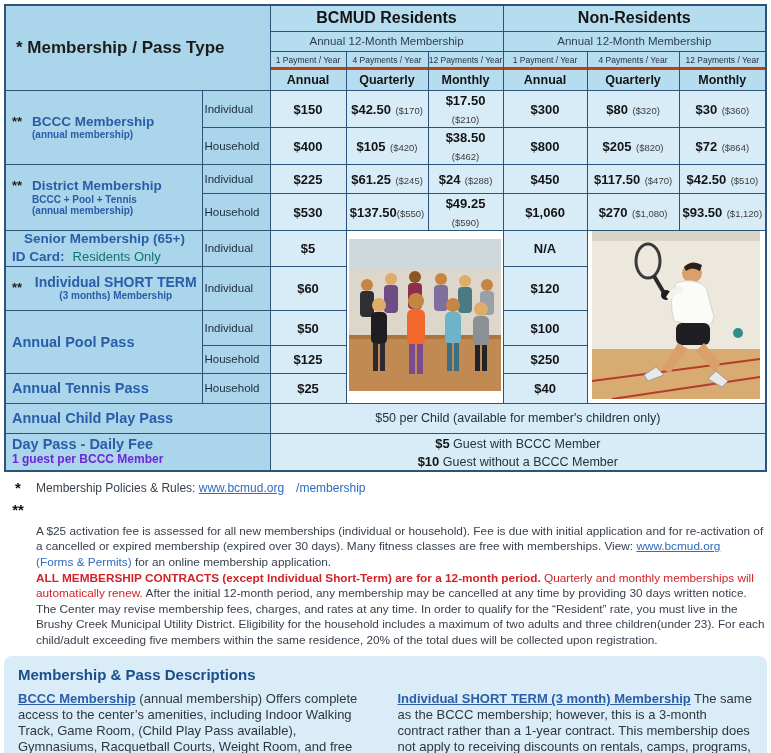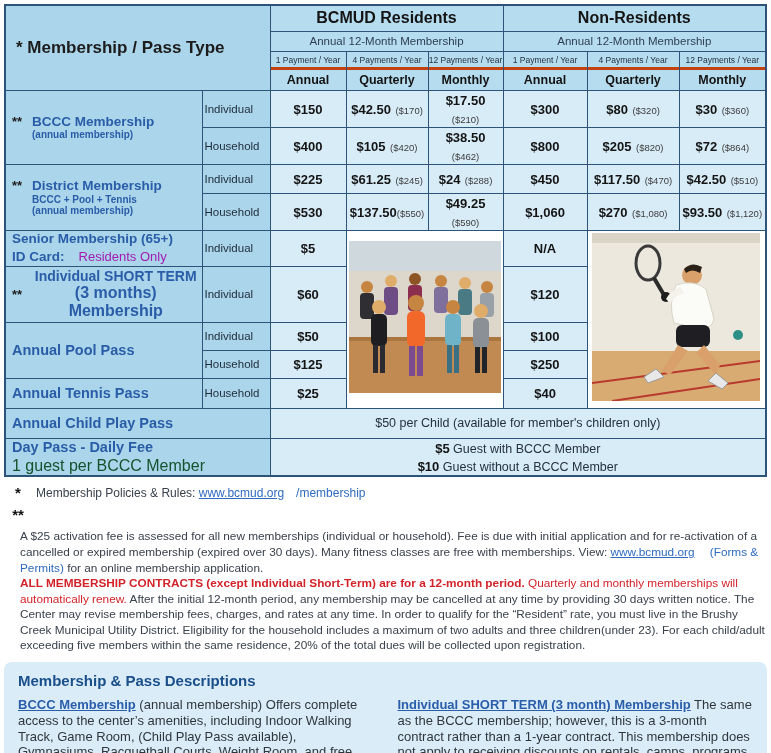--- a/index.html
+++ b/index.html
@@ -21,34 +21,34 @@
   .paysmall{display:block;font-size:8.5px;color:#1f2c3a;border-bottom:3px solid #c2410c;
     padding:3px 0 2px 0;}
   .payname{display:block;font-size:12.5px;font-weight:bold;color:#141414;padding:3px 0;}
   .p-main{font-size:13px;font-weight:bold;color:#141414;}
   .p-paren{font-size:9.5px;color:#3c3c3c;}
   .typ{font-size:11.5px;color:#1d2b3a;padding-left:4px;}
   .mname{font-size:13.5px;font-weight:bold;color:#2a5da8;line-height:1.12;}
   .msub{font-size:10px;font-weight:bold;color:#2a5da8;line-height:1.1;}
   .stars{font-size:13px;font-weight:bold;color:#1c1c1c;width:20px;flex:0 0 20px;}
   .labflex{display:flex;align-items:flex-start;padding:2px 0 2px 4px;}
-  .senior1{font-size:13.5px;font-weight:bold;color:#2a5da8;line-height:1.15;}
+  .senior1{font-size:13.5px;font-weight:bold;color:#2a5da8;line-height:1.15;margin-left:12px;}
   .senior2b{font-size:13.5px;font-weight:bold;color:#2a5da8;}
-  .senior2{font-size:13px;color:#a21caf;margin-left:14px;}
-  .redlab{font-size:16px;font-weight:normal;color:#14532d;line-height:1.2;}
+  .senior2{font-size:13px;color:#0f766e;margin-left:8px;}
+  .redlab{font-size:12px;font-weight:bold;color:#6d28d9;line-height:1.2;}
   .bigval{font-size:12.5px;color:#24313f;}
   .dayb{font-weight:bold;color:#141414;font-size:13px;}
   .dayt{font-size:12.5px;color:#24313f;}
   .na{font-size:13px;font-weight:bold;color:#141414;}
   
   .fnblock{margin:8px 0 0 0;}
   .fn-row{display:flex;align-items:flex-start;margin:2px 0 7px 0;}
   .fn-star{flex:0 0 36px;text-align:center;font-weight:bold;font-size:15px;color:#111;line-height:1;}
   .fn-text{font-size:12px;color:#38414c;line-height:1.2;padding-top:1px;}
-  .fn-para{margin:0 6px 0 20px;font-size:11.8px;color:#38414c;line-height:1.32;}
+  .fn-para{margin:0 6px 0 36px;font-size:11.8px;color:#38414c;line-height:1.32;}
   a.lnk{color:#2f6bbf;text-decoration:underline;cursor:pointer;}
   .lnk-plain{color:#2f6bbf;text-decoration:none;padding-left:12px;}
   .redb{color:#d2232a;font-weight:bold;}
   .red{color:#d2232a;}
   
   .descbox{margin:8px 4px 0 4px;background:#d9ecf8;border-radius:8px;padding:8px 12px 10px 12px;
     min-height:168px;}
   .desc-head{font-size:15px;font-weight:bold;color:#1b4f8a;margin:2px 0 8px 2px;}
   .desc-cols{display:flex;gap:20px;}
   .desc-col{flex:1 1 0;}
@@ -233,21 +233,21 @@
       </svg>
     </td>
   </tr>
 
   <tr style="height:44px">
     <td class="lab gt">
       <div class="labflex" style="align-items:center">
             <span class="stars">**</span>
         <div style="text-align:center;flex:1">
           <div class="mname" style="font-size:14px">Individual SHORT TERM</div>
-          <div class="mname" style="font-size:16px">(3 months) Membership</div>
+          <div class="mname" style="font-size:10px">(3 months) Membership</div>
             </div>
           </div>
         </td>
     <td class="lab gt tcol typ">Individual</td>
     <td class="price gt"><span class="p-main">$60</span></td>
     <td class="price gt nrs"><span class="p-main">$120</span></td>
   </tr>
 
   <tr style="height:28px">
     <td class="lab gt" rowspan="2" style="padding-left:6px">

